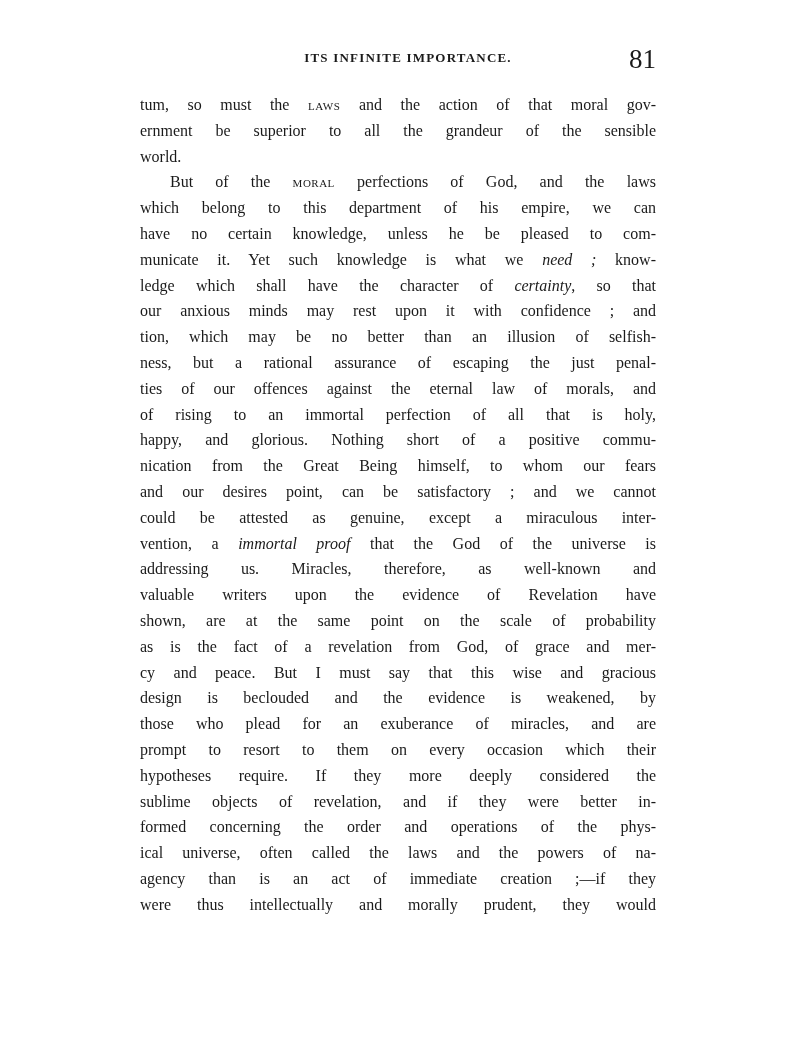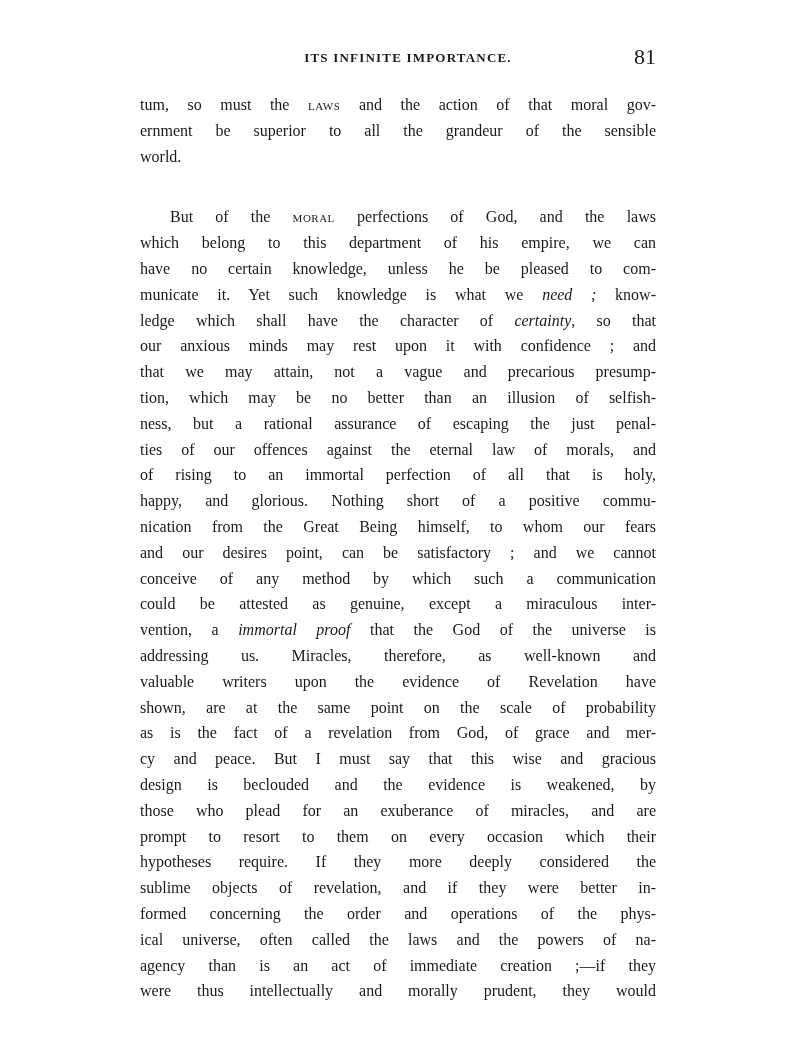--- a/index.html
+++ b/index.html
@@ -33,40 +33,39 @@
       text-align: center;
       font-size: 13px;
       font-weight: bold;
       letter-spacing: 1.2px;
       padding-left: 20px;
     }
     .page-number {
       position: absolute;
       right: 0;
       top: 0;
-      font-size: 22px;
+      font-size: 27px;
     }
     .text-block {
       margin-top: 18px;
     }
     .line {
       display: block;
       height: 25.8px;
       line-height: 25.8px;
       font-size: 16px;
       white-space: nowrap;
       text-align: justify;
       text-align-last: justify;
     }
     .line.last {
       text-align-last: left;
     }
     .line.indent {
       padding-left: 30px;
-      margin-top: 35px;
     }
     .sc {
       font-variant: small-caps;
       text-transform: lowercase;
       letter-spacing: 0.5px;
     }
     .it {
       font-style: italic;
     }
   </style>
@@ -84,29 +83,27 @@
         <span class="line"><span>ernment be superior to all the grandeur of the sensible</span></span>
         <span class="line last"><span>world.</span></span>
       </div>
       <div>
         <span class="line indent"><span>But of the </span><span class="sc">MORAL</span><span> perfections of God, and the laws</span></span>
         <span class="line"><span>which belong to this department of his empire, we can</span></span>
         <span class="line"><span>have no certain knowledge, unless he be pleased to com-</span></span>
         <span class="line"><span>municate it. Yet such knowledge is what we </span><span class="it">need ;</span><span> know-</span></span>
         <span class="line"><span>ledge which shall have the character of </span><span class="it">certainty</span><span>, so that</span></span>
         <span class="line"><span>our anxious minds may rest upon it with confidence ; and</span></span>
-        <span class="line"><span>that we may attain, not a vague and precarious presump-</span></span>
         <span class="line"><span>tion, which may be no better than an illusion of selfish-</span></span>
         <span class="line"><span>ness, but a rational assurance of escaping the just penal-</span></span>
         <span class="line"><span>ties of our offences against the eternal law of morals, and</span></span>
         <span class="line"><span>of rising to an immortal perfection of all that is holy,</span></span>
         <span class="line"><span>happy, and glorious. Nothing short of a positive commu-</span></span>
         <span class="line"><span>nication from the Great Being himself, to whom our fears</span></span>
         <span class="line"><span>and our desires point, can be satisfactory ; and we cannot</span></span>
-        <span class="line"><span>conceive of any method by which such a communication</span></span>
         <span class="line"><span>could be attested as genuine, except a miraculous inter-</span></span>
         <span class="line"><span>vention, a </span><span class="it">immortal proof</span><span> that the God of the universe is</span></span>
         <span class="line"><span>addressing us. Miracles, therefore, as well-known and</span></span>
         <span class="line"><span>valuable writers upon the evidence of Revelation have</span></span>
         <span class="line"><span>shown, are at the same point on the scale of probability</span></span>
         <span class="line"><span>as is the fact of a revelation from God, of grace and mer-</span></span>
         <span class="line"><span>cy and peace. But I must say that this wise and gracious</span></span>
         <span class="line"><span>design is beclouded and the evidence is weakened, by</span></span>
         <span class="line"><span>those who plead for an exuberance of miracles, and are</span></span>
         <span class="line"><span>prompt to resort to them on every occasion which their</span></span>

